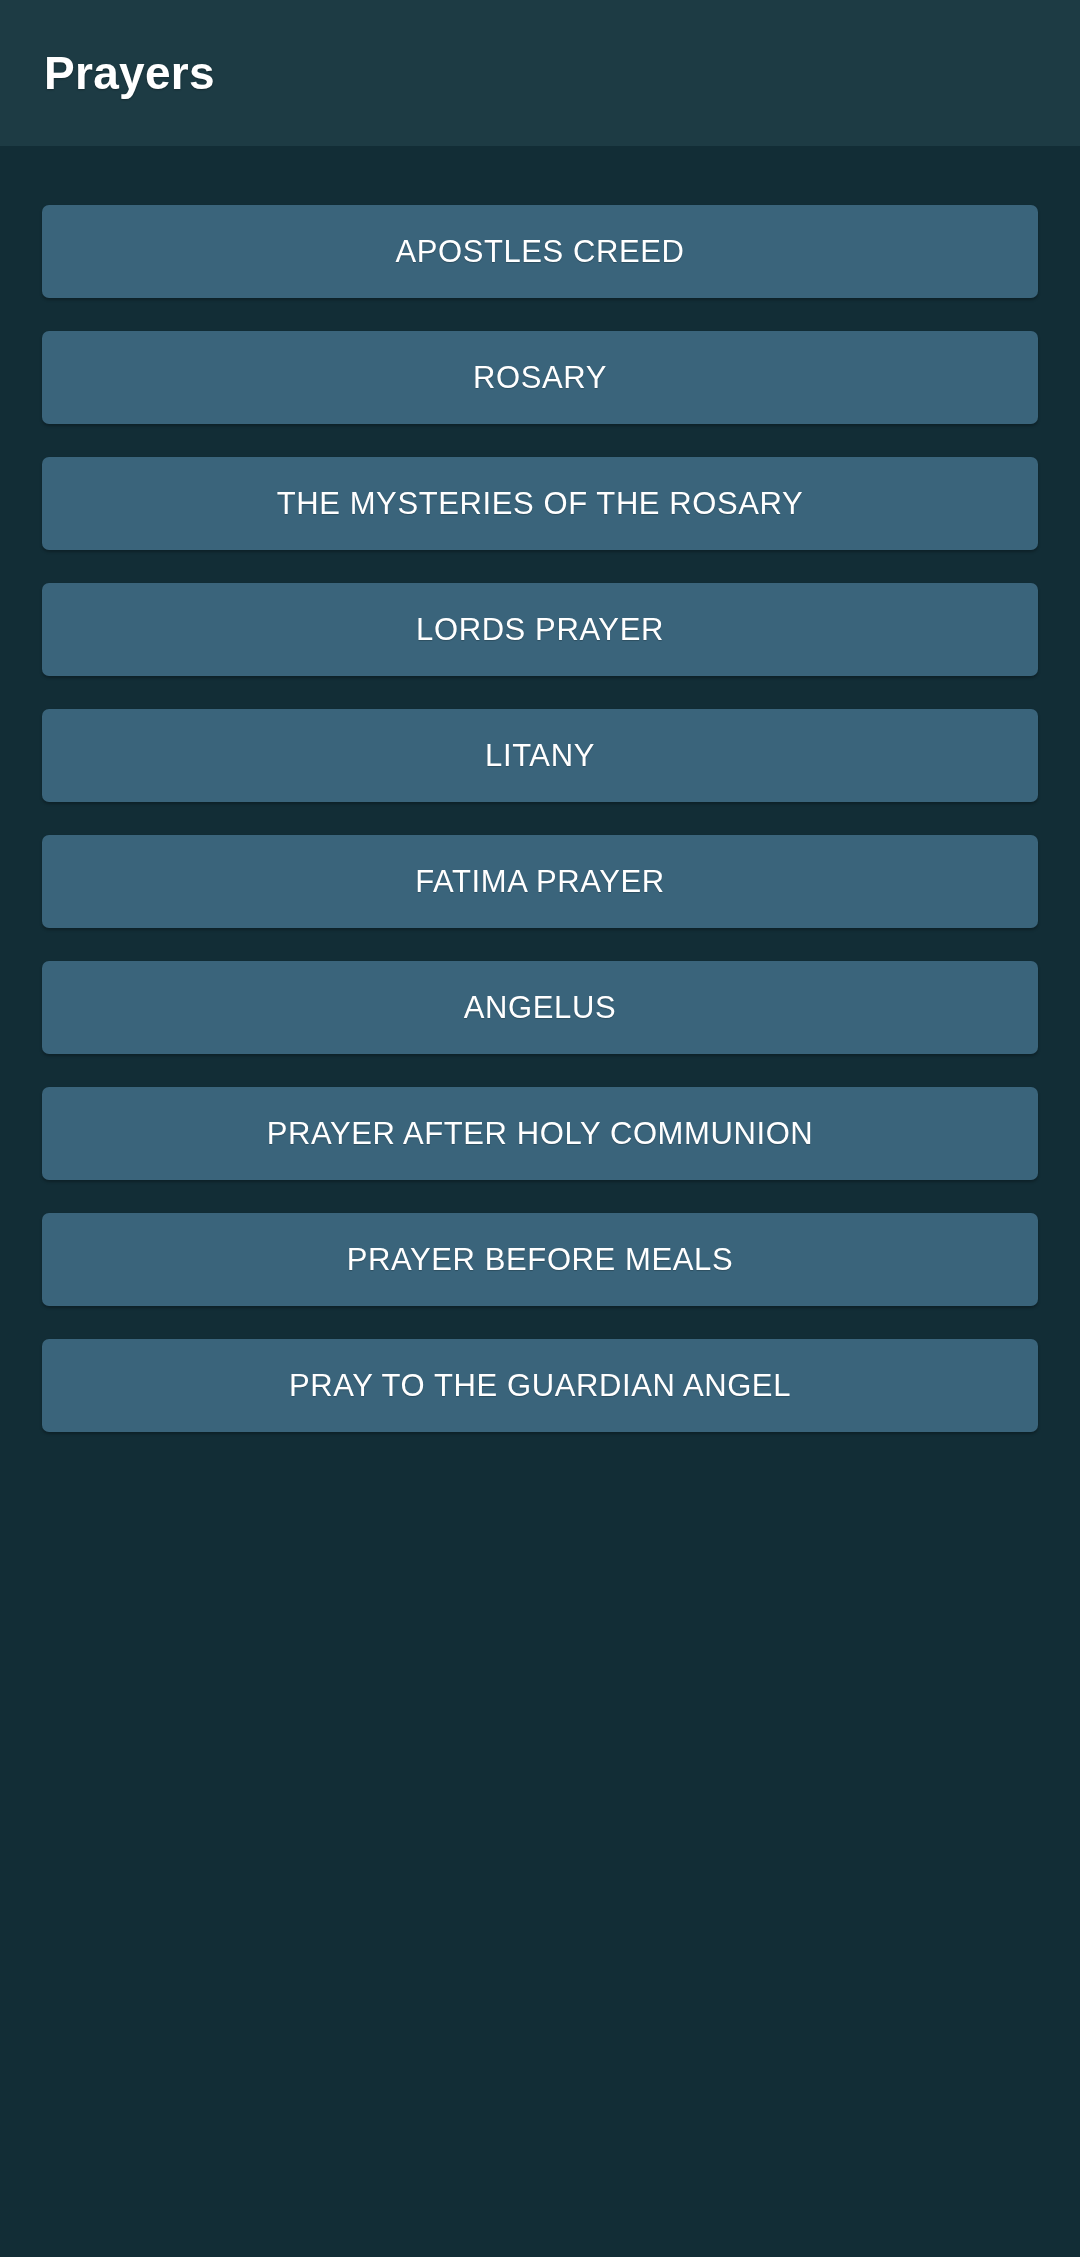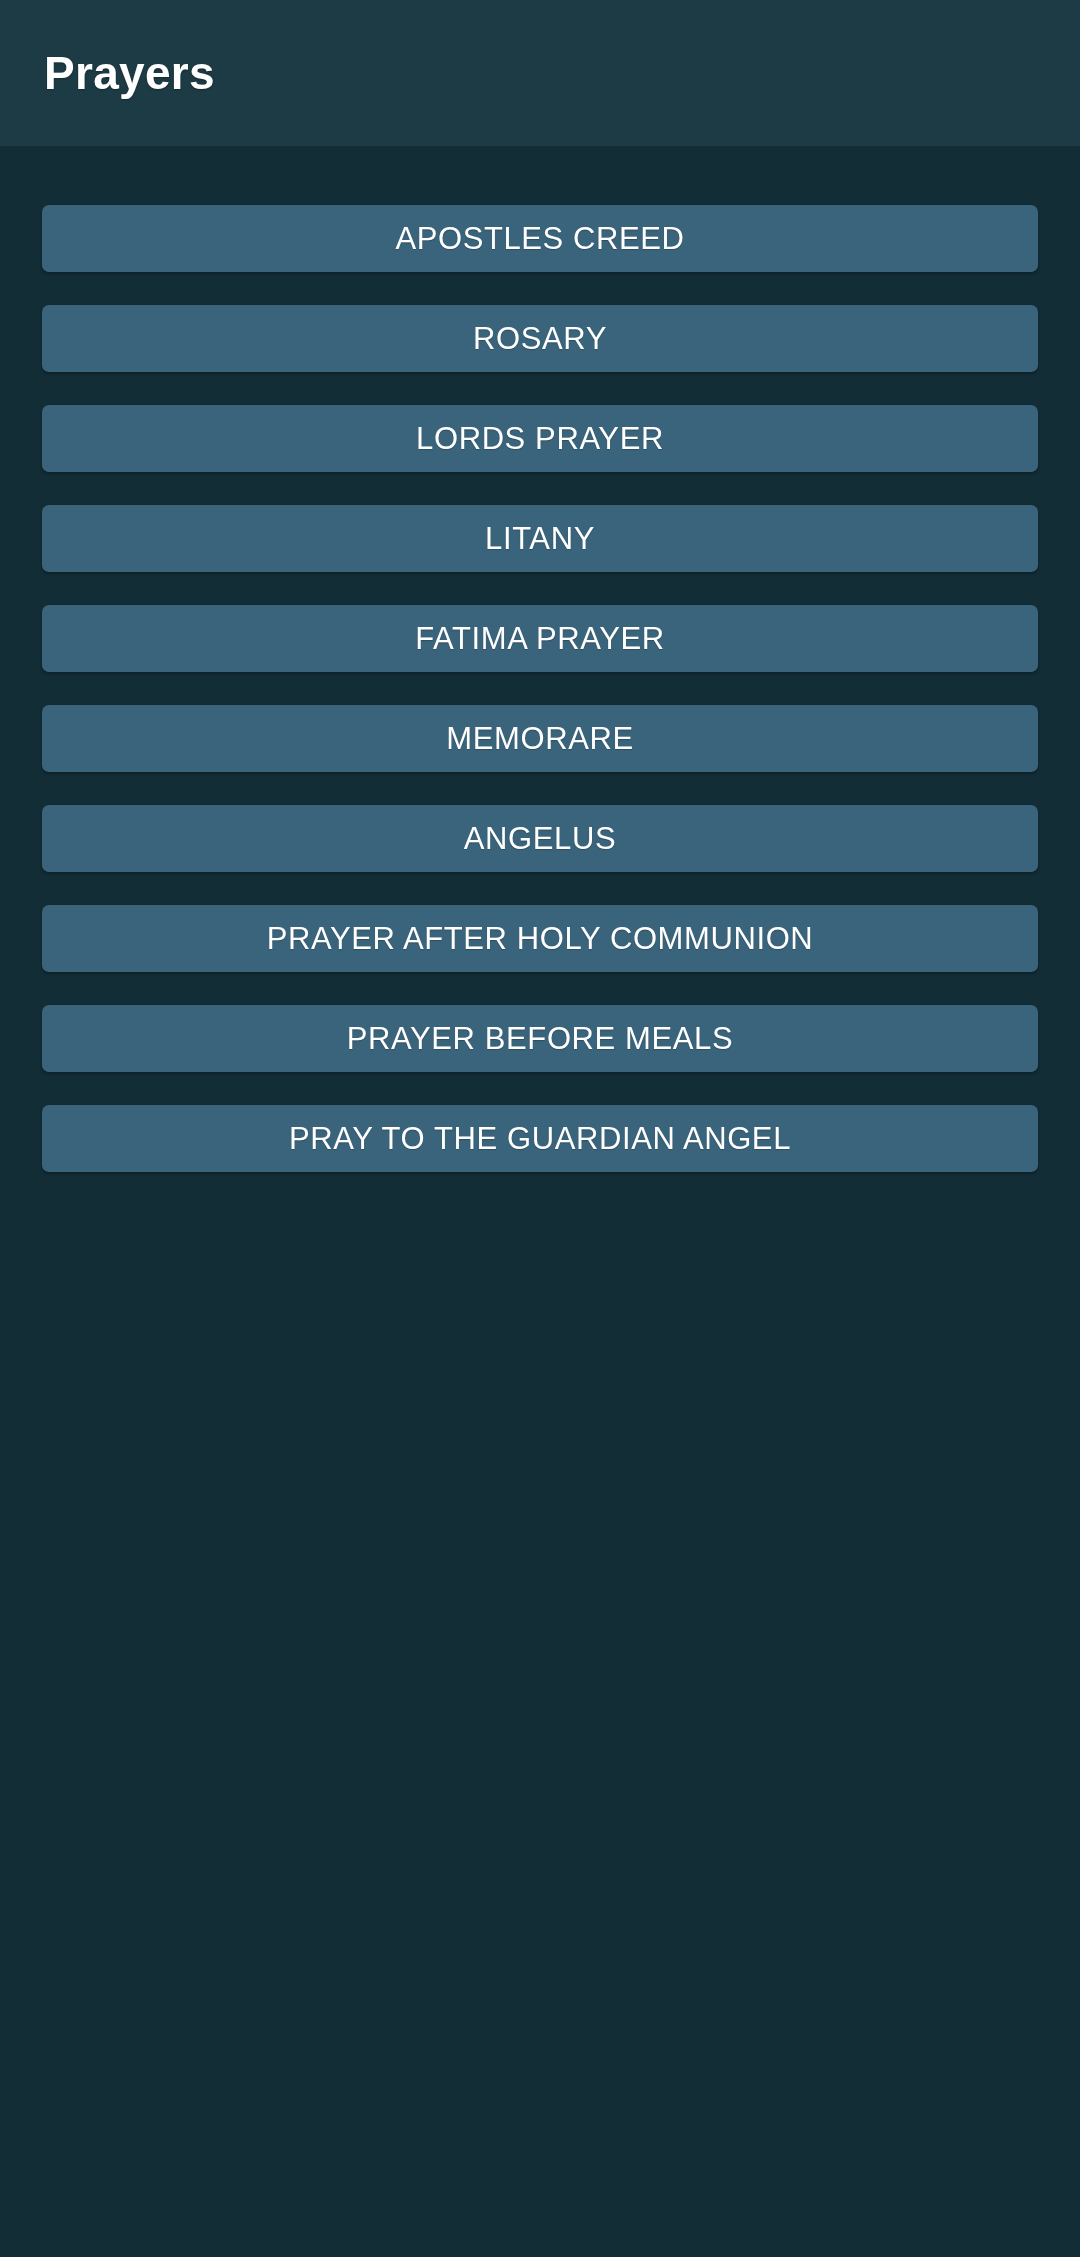--- a/index.html
+++ b/index.html
@@ -53,21 +53,21 @@
     flex-direction: column;
     align-items: stretch;
   }
 
   .prayer-list {
     display: flex;
     flex-direction: column;
   }
 
   .prayer-button {
-    height: 67px;
+    height: 93px;
     margin-bottom: 33px;
     background: #3a647b;
     border: none;
     border-radius: 7px;
     display: flex;
     align-items: center;
     justify-content: center;
     cursor: pointer;
     box-shadow: 0 2px 3px rgba(0,0,0,0.28);
     padding: 0 18px;
@@ -107,38 +107,38 @@
 
       <button class="prayer-button">
         <span class="prayer-button-label">APOSTLES CREED</span>
       </button>
 
 
       <button class="prayer-button">
         <span class="prayer-button-label">ROSARY</span>
       </button>
 
+      <button class="prayer-button">
+        <span class="prayer-button-label">THE MYSTERIES OF THE ROSARY</span>
+      </button>
 
       <button class="prayer-button">
         <span class="prayer-button-label">LORDS PRAYER</span>
       </button>
 
 
       <button class="prayer-button">
         <span class="prayer-button-label">LITANY</span>
       </button>
 
       <button class="prayer-button">
         <span class="prayer-button-label">FATIMA PRAYER</span>
       </button>
 
 
-      <button class="prayer-button">
-        <span class="prayer-button-label">MEMORARE</span>
-      </button>
 
       <button class="prayer-button">
         <span class="prayer-button-label">ANGELUS</span>
       </button>
 
       <button class="prayer-button">
         <span class="prayer-button-label">PRAYER AFTER HOLY COMMUNION</span>
       </button>
 
       <button class="prayer-button">

